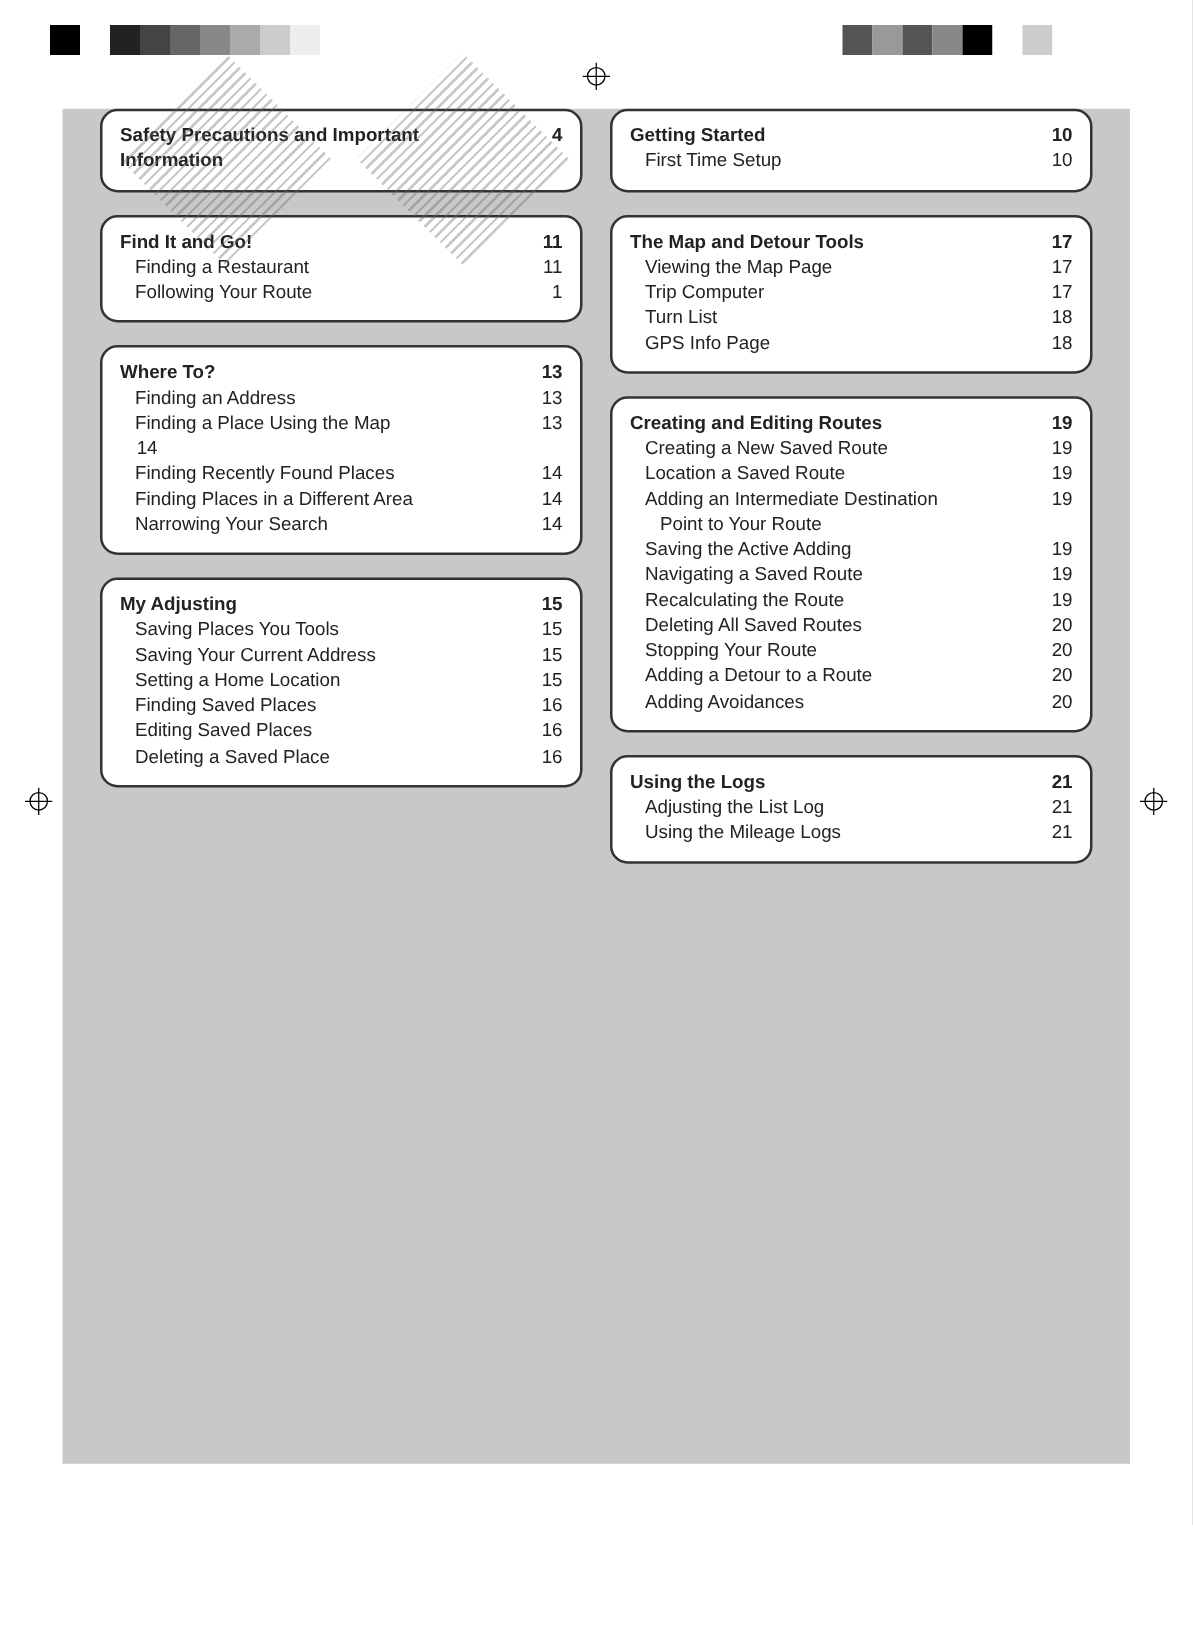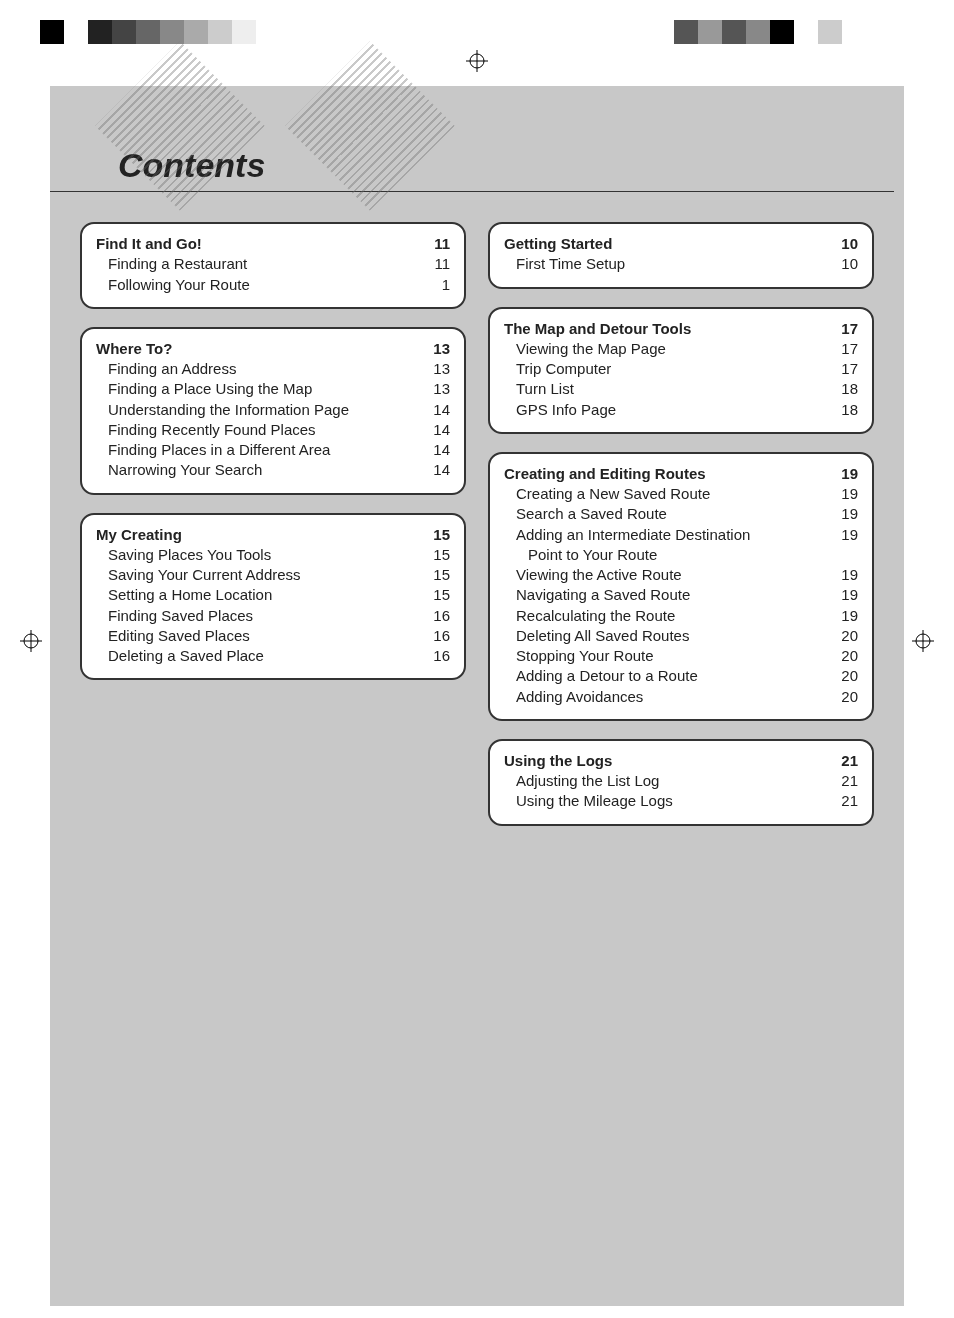--- a/index.html
+++ b/index.html
@@ -142,26 +142,31 @@
       <svg viewBox="0 0 22 22">
         <circle cx="11" cy="11" r="7" fill="none" stroke="#000"></circle>
         <line x1="11" y1="0" x2="11" y2="22" stroke="#000"></line>
         <line x1="0" y1="11" x2="22" y2="11" stroke="#000"></line>
       </svg>
     </span>
 
   <div class="page-bg">
     <div class="hatch h1"></div>
     <div class="hatch h2"></div>
-    <div class="title">Contents</div>
 
     <div class="cols">
       <div class="col" id="col-left">
           <div class="box">
             <div class="row h">
+              <span class="lbl">Safety Precautions and Important Information</span>
+              <span class="pg">4</span>
+            </div>
+          </div>
+          <div class="box">
+            <div class="row h">
               <span class="lbl">Find It and Go!</span>
               <span class="pg">11</span>
             </div>
             <div class="row">
               <span class="lbl">Finding a Restaurant</span>
               <span class="pg">11</span>
             </div>
             <div class="row">
               <span class="lbl">Following Your Route</span>
               <span class="pg">1</span>
@@ -174,39 +179,38 @@
             </div>
             <div class="row">
               <span class="lbl">Finding an Address</span>
               <span class="pg">13</span>
             </div>
             <div class="row">
               <span class="lbl">Finding a Place Using the Map</span>
               <span class="pg">13</span>
             </div>
             <div class="row">
-              <span class="lbl">Understanding the Information Page</span>
               <span class="pg">14</span>
             </div>
             <div class="row">
               <span class="lbl">Finding Recently Found Places</span>
               <span class="pg">14</span>
             </div>
             <div class="row">
               <span class="lbl">Finding Places in a Different Area</span>
               <span class="pg">14</span>
             </div>
             <div class="row">
               <span class="lbl">Narrowing Your Search</span>
               <span class="pg">14</span>
             </div>
           </div>
           <div class="box">
             <div class="row h">
-              <span class="lbl">My Creating</span>
+              <span class="lbl">My Adjusting</span>
               <span class="pg">15</span>
             </div>
             <div class="row">
               <span class="lbl">Saving Places You Tools</span>
               <span class="pg">15</span>
             </div>
             <div class="row">
               <span class="lbl">Saving Your Current Address</span>
               <span class="pg">15</span>
             </div>
@@ -264,33 +268,33 @@
           <div class="box">
             <div class="row h">
               <span class="lbl">Creating and Editing Routes</span>
               <span class="pg">19</span>
             </div>
             <div class="row">
               <span class="lbl">Creating a New Saved Route</span>
               <span class="pg">19</span>
             </div>
             <div class="row">
-              <span class="lbl">Search a Saved Route</span>
+              <span class="lbl">Location a Saved Route</span>
               <span class="pg">19</span>
             </div>
             <div class="row">
               <span class="lbl">Adding an Intermediate Destination</span>
               <span class="pg">19</span>
             </div>
             <div class="row">
               <span class="lbl cont">Point to Your Route</span>
               <span class="pg"></span>
             </div>
             <div class="row">
-              <span class="lbl">Viewing the Active Route</span>
+              <span class="lbl">Saving the Active Adding</span>
               <span class="pg">19</span>
             </div>
             <div class="row">
               <span class="lbl">Navigating a Saved Route</span>
               <span class="pg">19</span>
             </div>
             <div class="row">
               <span class="lbl">Recalculating the Route</span>
               <span class="pg">19</span>
             </div>

